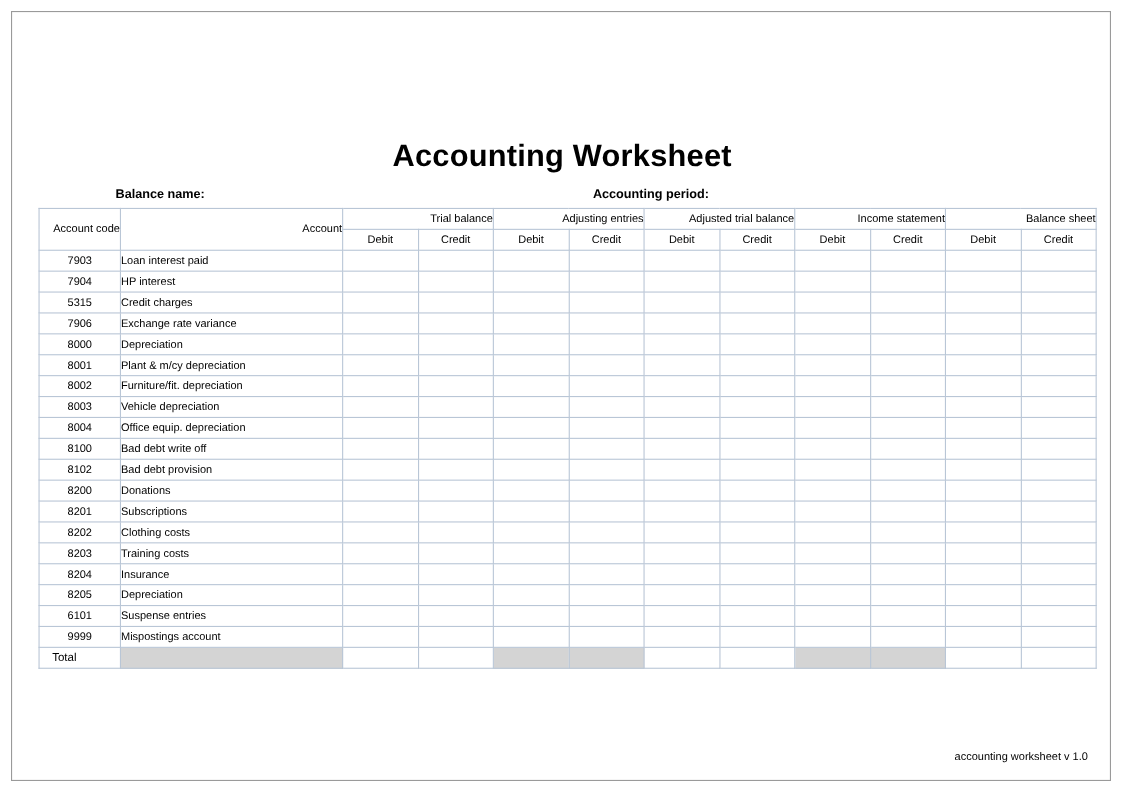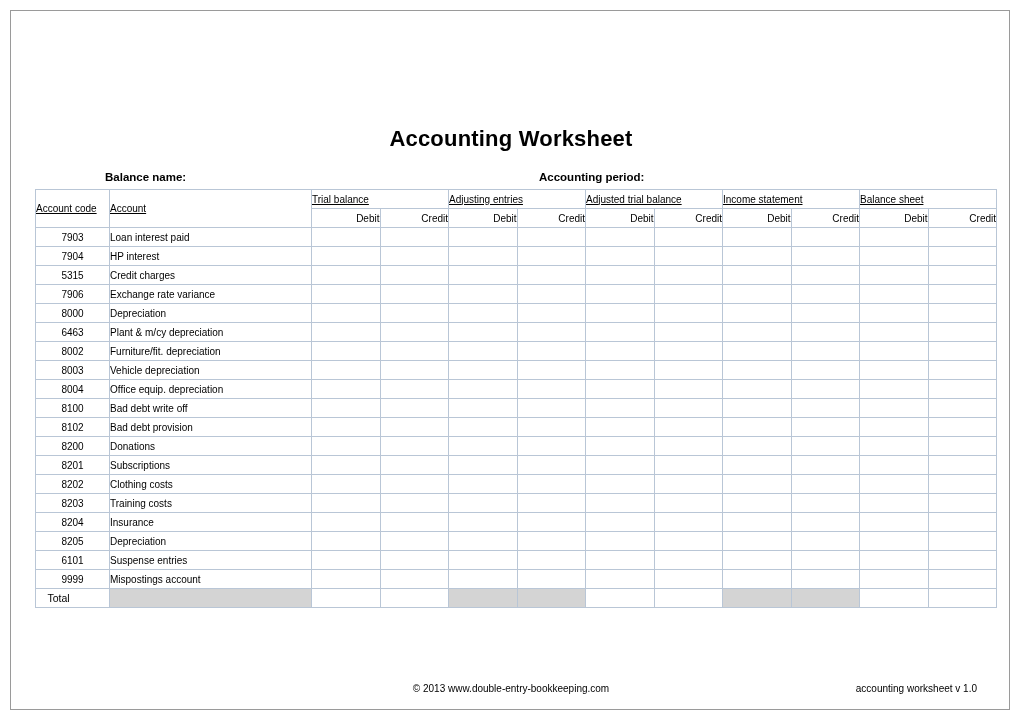--- a/index.html
+++ b/index.html
@@ -24,21 +24,21 @@
     border: 1px solid #9a9a9a;
     background: #ffffff;
     box-sizing: border-box;
   }
   .title {
     position: absolute;
     left: 0;
     top: 115px;
     width: 1000px;
     text-align: center;
-    font-size: 22px;
+    font-size: 28px;
     font-weight: bold;
     letter-spacing: 0.2px;
   }
   .business-label {
     position: absolute;
     left: 94px;
     top: 160px;
     font-size: 11.5px;
     font-weight: bold;
   }
@@ -67,31 +67,30 @@
     font-weight: normal;
     height: 18px;
     vertical-align: middle;
     background: #ffffff;
   }
   
   .hdr th {
     background: #d9dde1;
     font-size: 10.5px;
     font-weight: normal;
-    text-align: left;
+    text-align: right;
     height: 25px;
     border: 1px solid #aab7c6;
     color: #000;
-    text-decoration: underline;
   }
   .hdr2 th {
     background: #d9dde1;
     font-size: 10px;
     font-weight: normal;
-    text-align: right;
+    text-align: center;
     height: 22px;
     border: 1px solid #aab7c6;
   }
   .code-cell {
     text-align: center;
     font-size: 10px;
     padding-right: 12px;
   }
   .acct-cell {
     text-align: left;
@@ -114,21 +113,21 @@
   .footer-left {
     position: absolute;
     left: 0;
     top: 672px;
     width: 1000px;
     text-align: center;
     font-size: 10px;
   }
   .footer-right {
     position: absolute;
-    right: 32px;
+    right: 20px;
     top: 672px;
     font-size: 10px;
     text-align: left;
   }
   col.c-code { width: 74px; }
   col.c-acct { width: 202px; }
   col.c-num { width: 68.5px; }
 </style>
 </head>
 <body>
@@ -244,21 +243,21 @@
             <td class="num-cell"></td>
             <td class="num-cell"></td>
             <td class="num-cell"></td>
             <td class="num-cell"></td>
             <td class="num-cell"></td>
             <td class="num-cell"></td>
             <td class="num-cell"></td>
             <td class="num-cell"></td>
           </tr>
           <tr>
-            <td class="code-cell">6463</td>
+            <td class="code-cell">8001</td>
             <td class="acct-cell">Plant &amp; m/cy depreciation</td>
             <td class="num-cell"></td>
             <td class="num-cell"></td>
             <td class="num-cell"></td>
             <td class="num-cell"></td>
             <td class="num-cell"></td>
             <td class="num-cell"></td>
             <td class="num-cell"></td>
             <td class="num-cell"></td>
             <td class="num-cell"></td>
@@ -459,16 +458,15 @@
           <td></td>
           <td class="total-shade"></td>
           <td class="total-shade"></td>
           <td></td>
           <td></td>
         </tr>
       </tfoot>
     </table>
   </div>
 
-  <div class="footer-left">© 2013 www.double-entry-bookkeeping.com</div>
   <div class="footer-right">accounting worksheet v 1.0</div>
 
 </div>
 
 </body></html>

